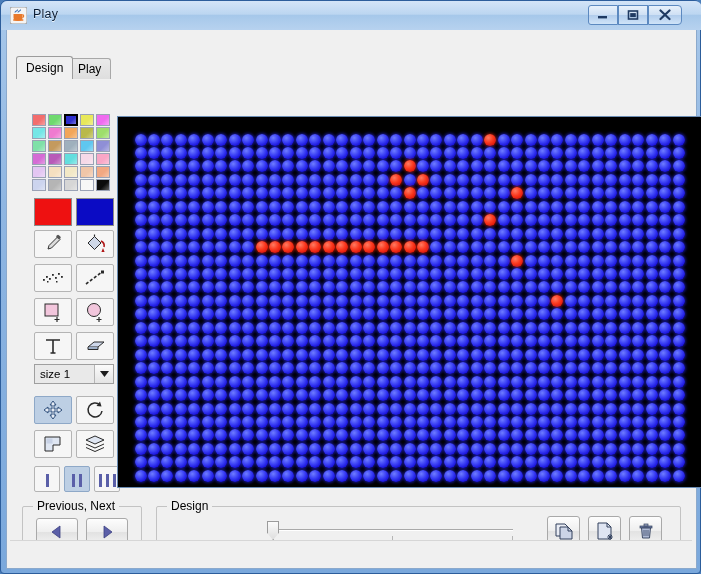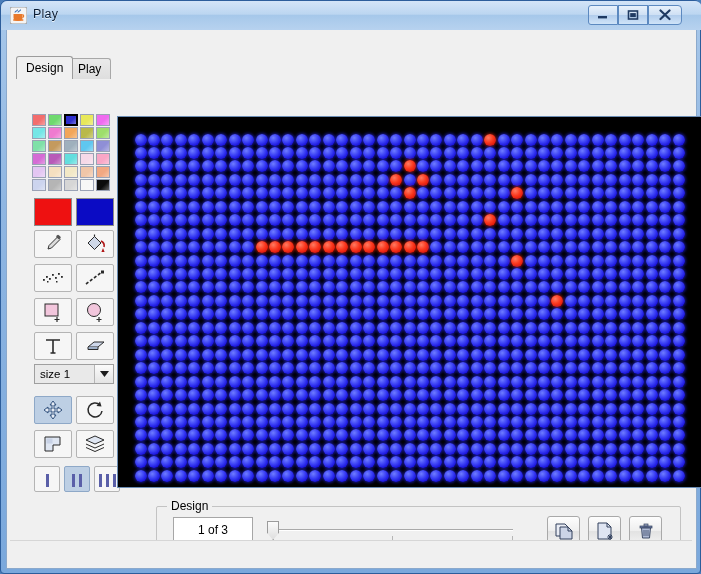--- a/index.html
+++ b/index.html
@@ -1461,25 +1461,37 @@
               <div class="led b" style="left: 514.15px; top: 352.75px;"></div>
               <div class="led b" style="left: 527.6px; top: 352.75px;"></div>
               <div class="led b" style="left: 541.05px; top: 352.75px;"></div>
               <div class="led b" style="left: 554.5px; top: 352.75px;"></div>
             </div>
         </div>
       </div>
 
       <div id="bottom">
 
+        <div class="group" id="grp-prev">
+          <span class="gtitle">Previous, Next</span>
+          <div class="navbtn" style="left:13px">
+            <svg width="16" height="16" viewBox="0 0 16 16">
+              <path d="M11 2 L11 14 L3 8 Z" fill="#5b5fa8" stroke="#3b3f80" stroke-width="0.8"></path>
+            </svg>
+          </div>
+          <div class="navbtn" style="left:63px">
+            <svg width="16" height="16" viewBox="0 0 16 16">
+              <path d="M5 2 L5 14 L13 8 Z" fill="#5b5fa8" stroke="#3b3f80" stroke-width="0.8"></path>
+            </svg>
+          </div>
+        </div>
 
         <div class="group" id="grp-frames">
           <span class="gtitle">Design</span>
 
-          <div id="framefield">1 of 3</div>
 
           <div id="sliderwrap">
             <div id="slidertrack"></div>
             <span class="stick" style="left:6px"></span>
             <span class="stick" style="left:125px"></span>
             <span class="stick" style="left:245px"></span>
             <div id="sliderthumb"></div>
           </div>
 
           <div class="framebtn" style="left:390px">

